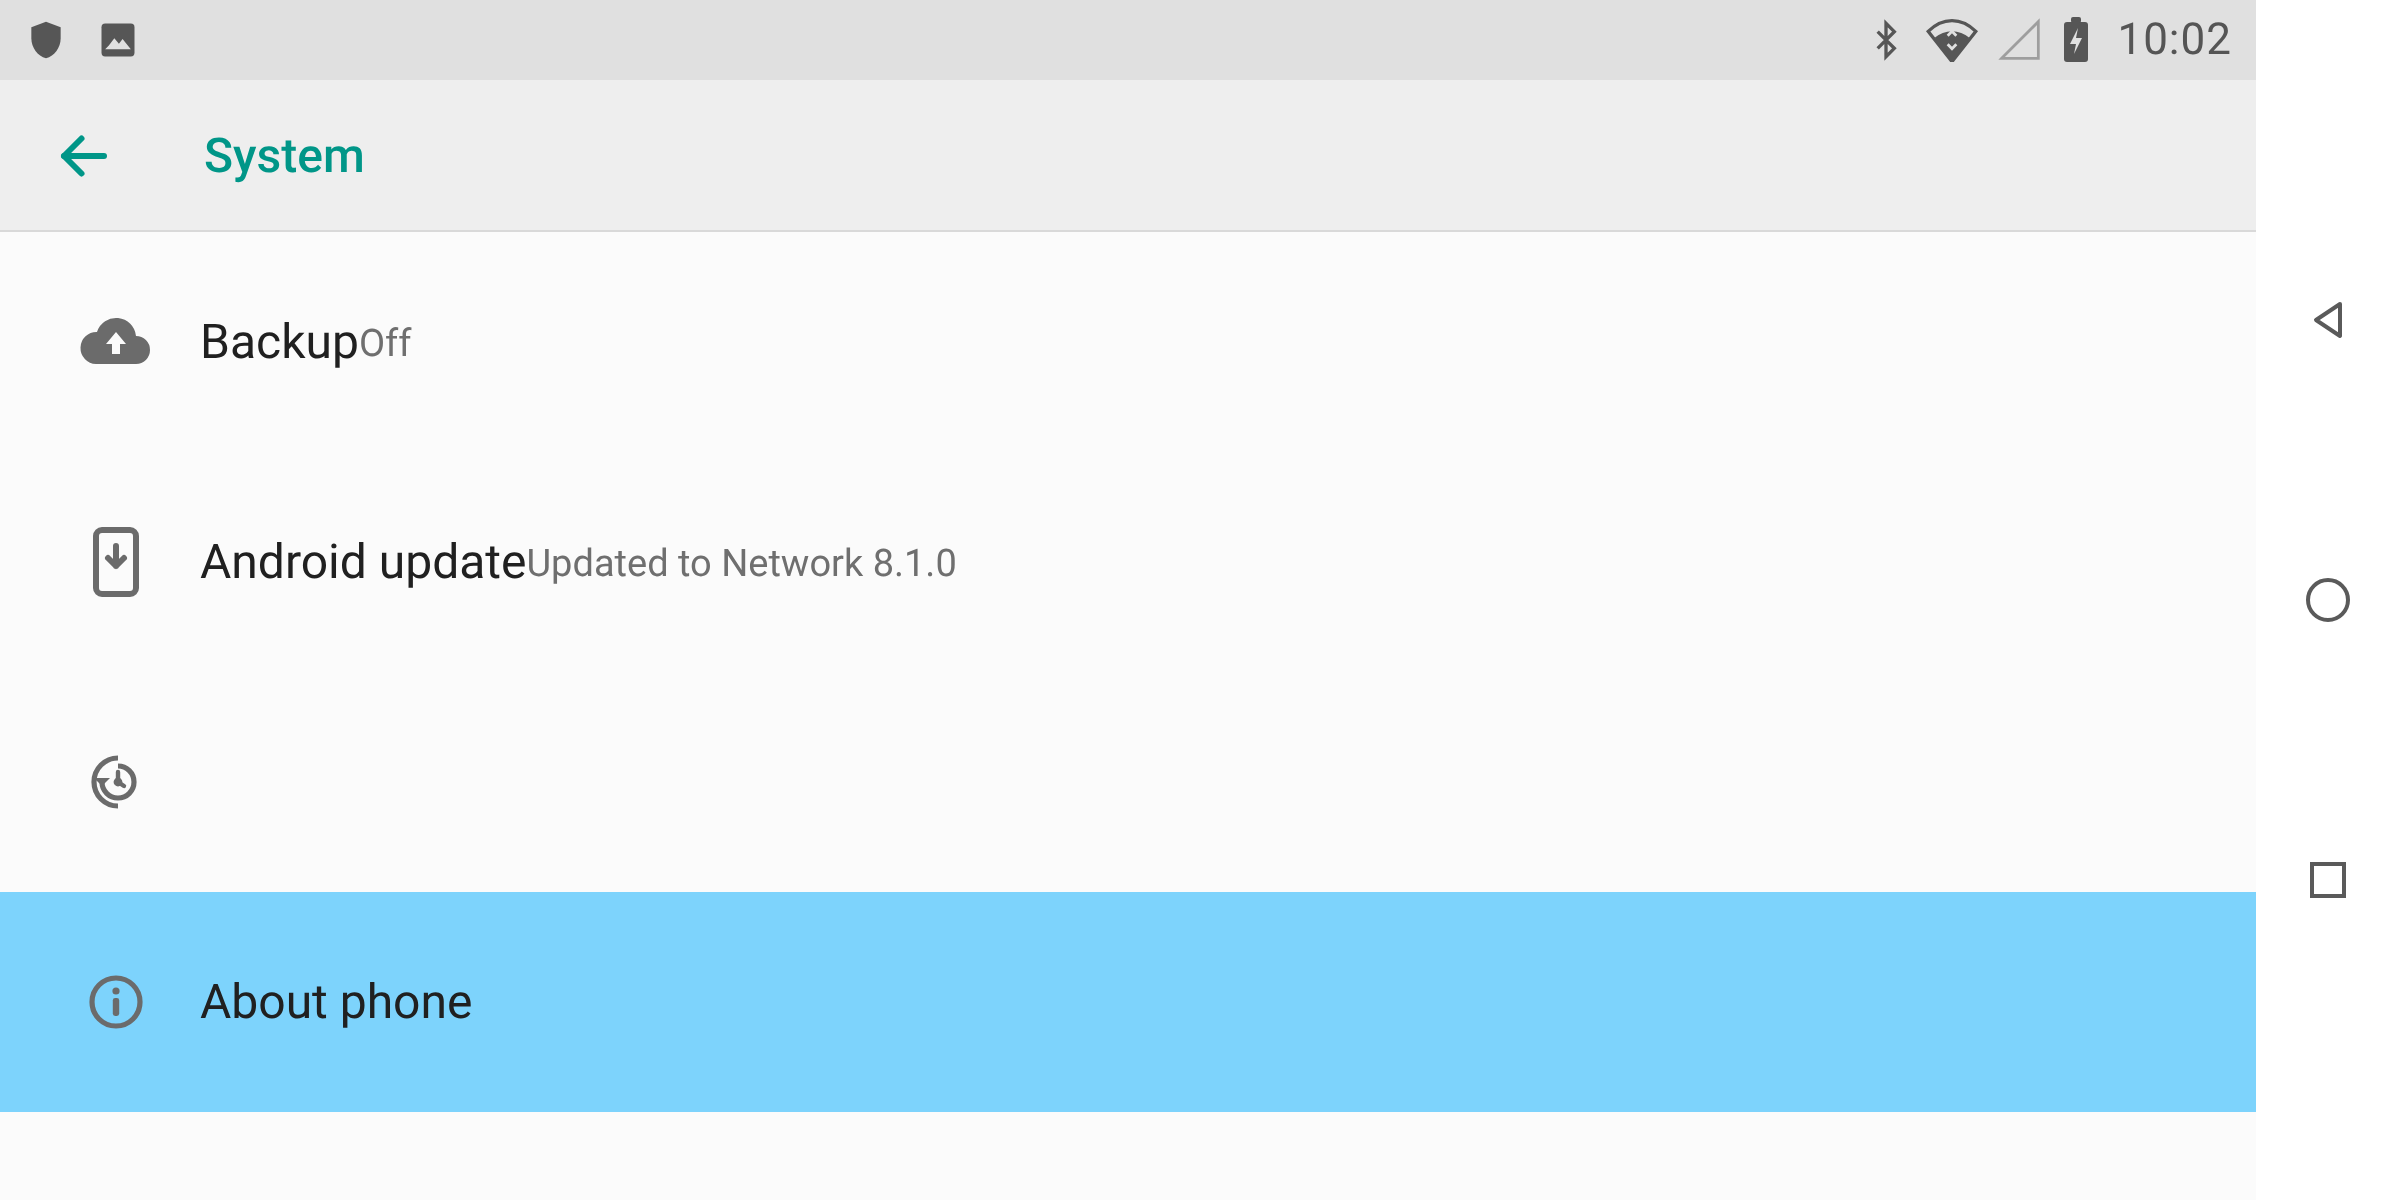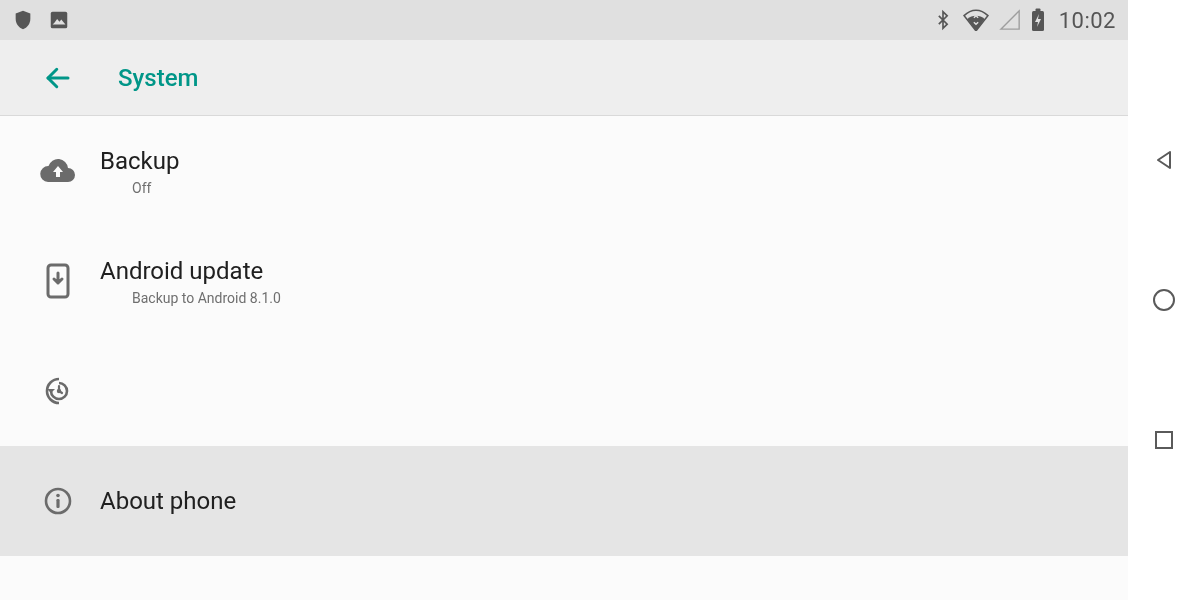--- a/index.html
+++ b/index.html
@@ -7,31 +7,31 @@
   .device { display: flex; width: 1200px; height: 600px; }
   .screen { width: 1128px; height: 600px; background: #fafafa; display: flex; flex-direction: column; }
   .navbar { width: 72px; height: 600px; background: #ffffff; display: flex; flex-direction: column; align-items: center; justify-content: space-around; padding: 90px 0; }
   .navbar .nav-btn { width: 28px; height: 28px; display:flex; align-items:center; justify-content:center; }
 
   .statusbar { height: 40px; background: #e0e0e0; display:flex; align-items:center; padding: 0 12px; color:#565656; }
   .statusbar .left { display:flex; align-items:center; gap:14px; }
   .statusbar .right { margin-left:auto; display:flex; align-items:center; gap:10px; }
   .statusbar .clock { font-size:22px; color:#555; letter-spacing:0.5px; margin-left:4px; }
 
-  .appbar { height: 76px; background: #eeeeee; border-bottom: 1px solid #d9d9d9; display:flex; align-items:center; padding: 0 36px; }
+  .appbar { height: 76px; background: #eeeeee; border-bottom: 1px solid #d9d9d9; display:flex; align-items:center; padding: 0 20px; }
   .appbar .back { color:#009688; width:44px; height:44px; display:flex; align-items:center; justify-content:center; }
   .appbar .title { color:#009688; font-size:24px; font-weight:500; margin-left:38px; }
 
   .list { flex:1; background:#fbfbfb; }
   .item { display:flex; align-items:center; padding: 26px 22px 26px 22px; min-height:110px; }
-  .item.highlight { background:#e5e5e5; }
+  .item.highlight { background:#7dd3fc; }
   .item .iconbox { width: 72px; display:flex; align-items:center; justify-content:center; color:#6b6b6b; }
-  .item .texts { display:flex; flex-direction:column; margin-left: 6px; }
+  .item .texts { display:flex; flex-direction:row; margin-left: 6px; }
   .item .primary { font-size:24px; color:#202020; line-height:1.25; }
-  .item .secondary { font-size:14px; color:#6f6f6f; margin-top:4px;margin-left:32px; }
+  .item .secondary { font-size:19px; color:#6f6f6f; margin-top:4px; }
 
   svg { display:block; }
 </style>
 </head>
 <body>
 
 <div class="device">
   <div class="screen">
 
     <div class="statusbar">
@@ -110,21 +110,21 @@
         <div class="iconbox">
           <span>
             <svg width="24" height="36" viewBox="0 0 24 36">
                 <rect x="2" y="2" width="20" height="32" rx="3" fill="none" stroke="#6b6b6b" stroke-width="3"></rect>
                 <path d="M12 10v10m0 0l-4-4m4 4l4-4" stroke="#6b6b6b" stroke-width="3" fill="none" stroke-linecap="round" stroke-linejoin="round"></path>
               </svg>
           </span>
         </div>
         <div class="texts">
           <div class="primary">Android update</div>
-          <div class="secondary">Backup to Android 8.1.0</div>
+          <div class="secondary">Updated to Network 8.1.0</div>
         </div>
       </div>
 
       <div class="item">
         <div class="iconbox">
           <span>
             <svg width="32" height="32" viewBox="0 0 32 32">
                 <path d="M17 4a12 12 0 100 24 12 12 0 010-24zM17 8a8 8 0 11-8 8" fill="none" stroke="#6b6b6b" stroke-width="2.6"></path>
                 <path d="M5 14l4 4 4-4z" fill="#6b6b6b"></path>
                 <circle cx="17" cy="16" r="2.2" fill="#6b6b6b"></circle>

